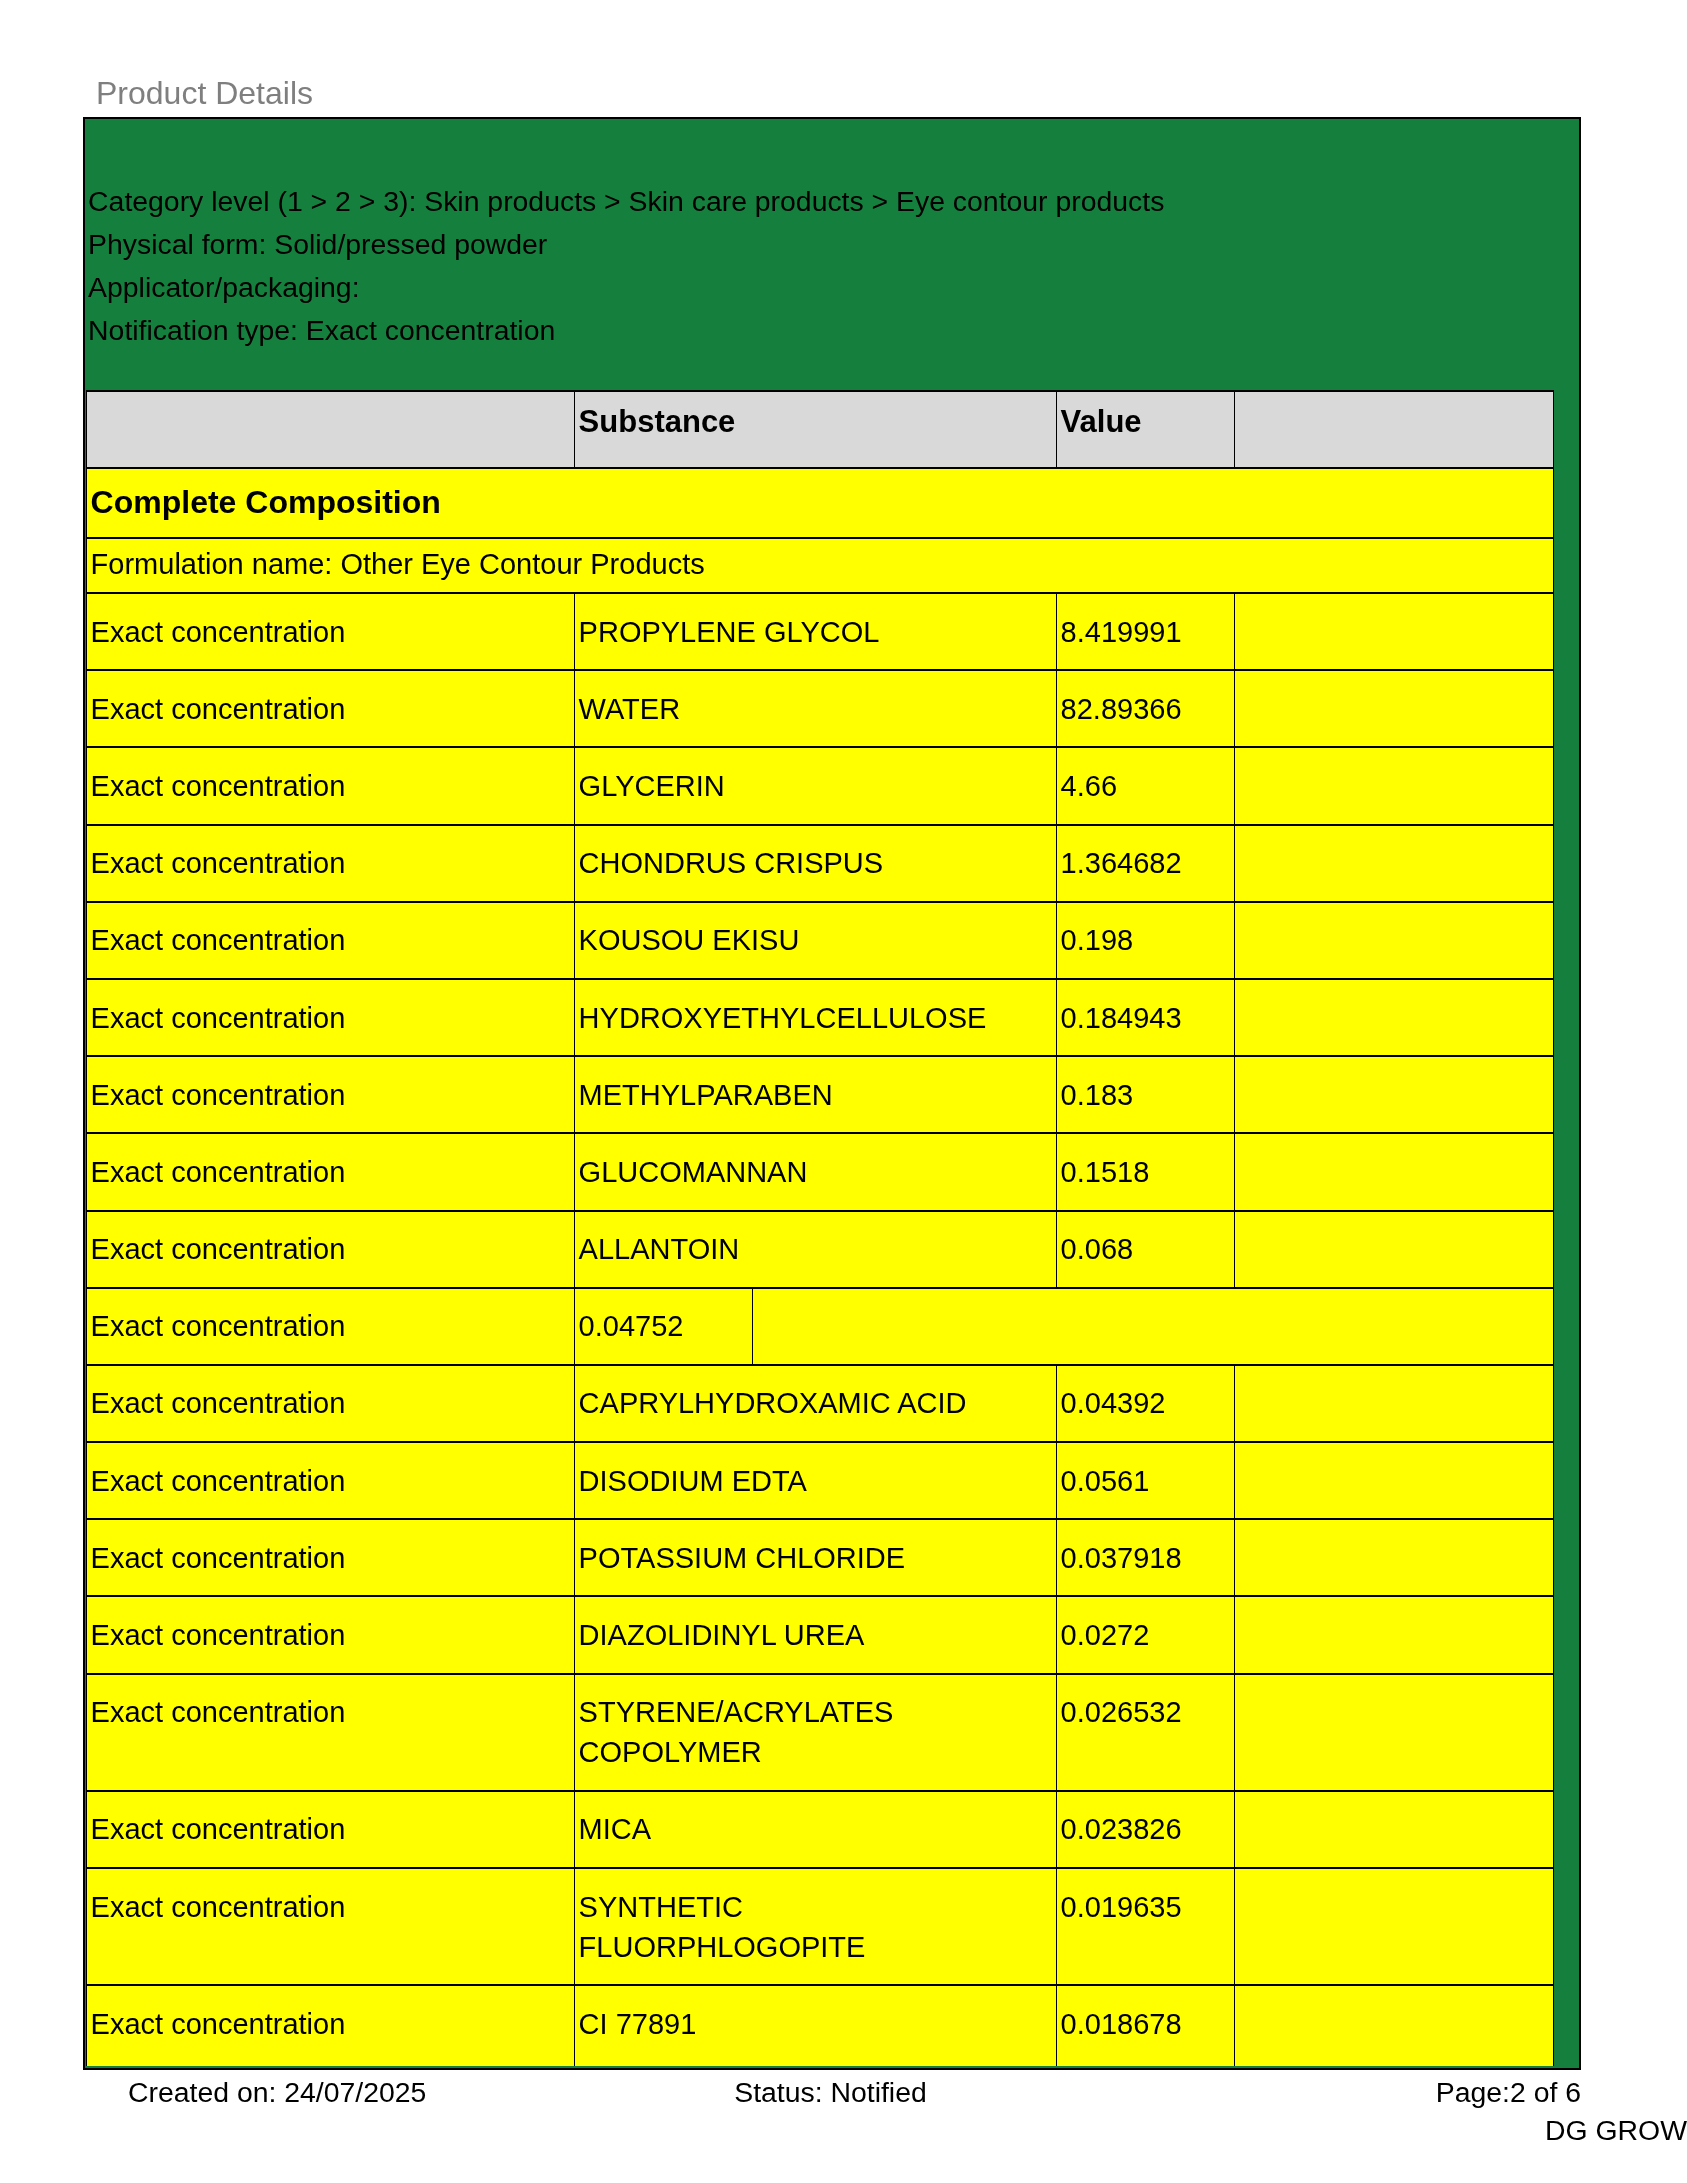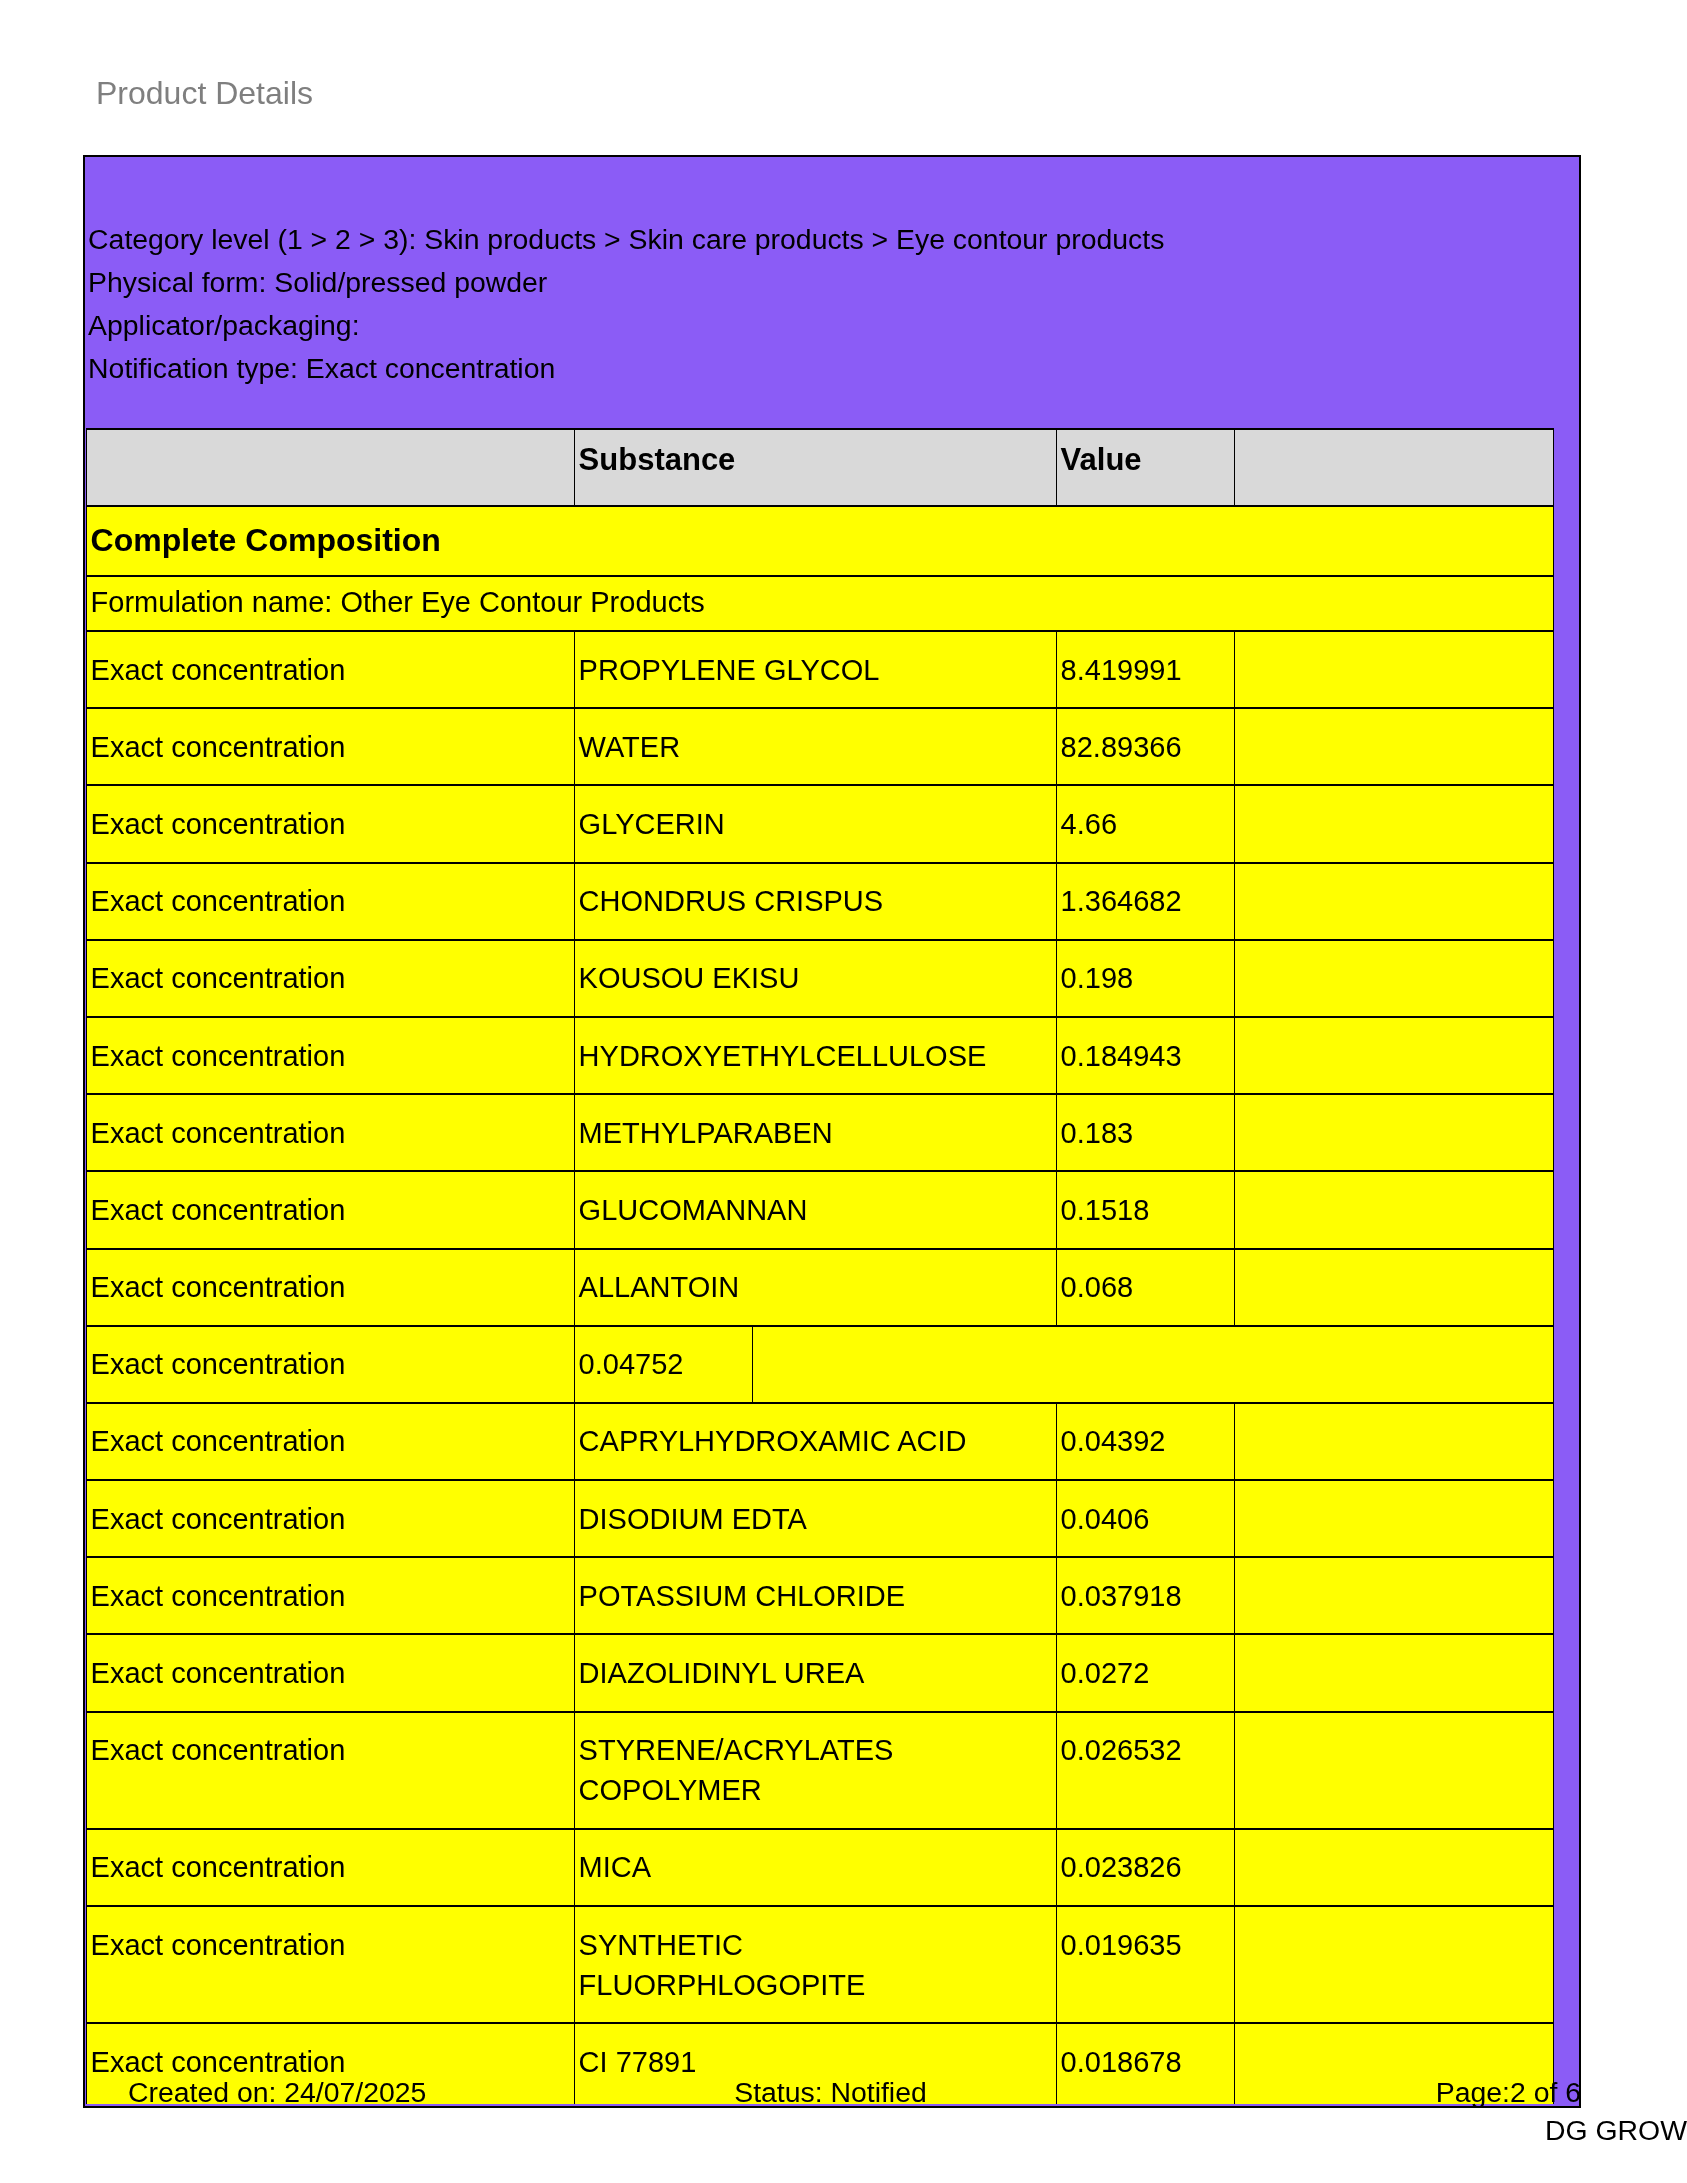--- a/index.html
+++ b/index.html
@@ -28,23 +28,22 @@
     color: var(--title-gray);
   }
 
   .details-box {
     position: absolute;
     left: 83px;
     top: 117px;
     width: 1494px;
     height: 1949px;
     border: 2.1px solid var(--ink);
-    background: #8b5cf6;
+    background: #15803d;
     overflow: hidden;
-    margin-top: 38px;
   }
 
   .meta {
     position: absolute;
     left: 3.1px;
     top: 61px;
     right: 10.3px;
     font-size: 28.4px;
     line-height: 43px;
     white-space: nowrap;
@@ -227,21 +226,21 @@
   <div class="row data-row">
     <div class="cell c1">Exact concentration</div>
     <div class="cell c2">CAPRYLHYDROXAMIC ACID</div>
     <div class="cell c3">0.04392</div>
     <div class="cell c4"></div>
   </div>
 
   <div class="row data-row">
     <div class="cell c1">Exact concentration</div>
     <div class="cell c2">DISODIUM EDTA</div>
-    <div class="cell c3">0.0406</div>
+    <div class="cell c3">0.0561</div>
     <div class="cell c4"></div>
   </div>
 
   <div class="row data-row">
     <div class="cell c1">Exact concentration</div>
     <div class="cell c2">POTASSIUM CHLORIDE</div>
     <div class="cell c3">0.037918</div>
     <div class="cell c4"></div>
   </div>
 

